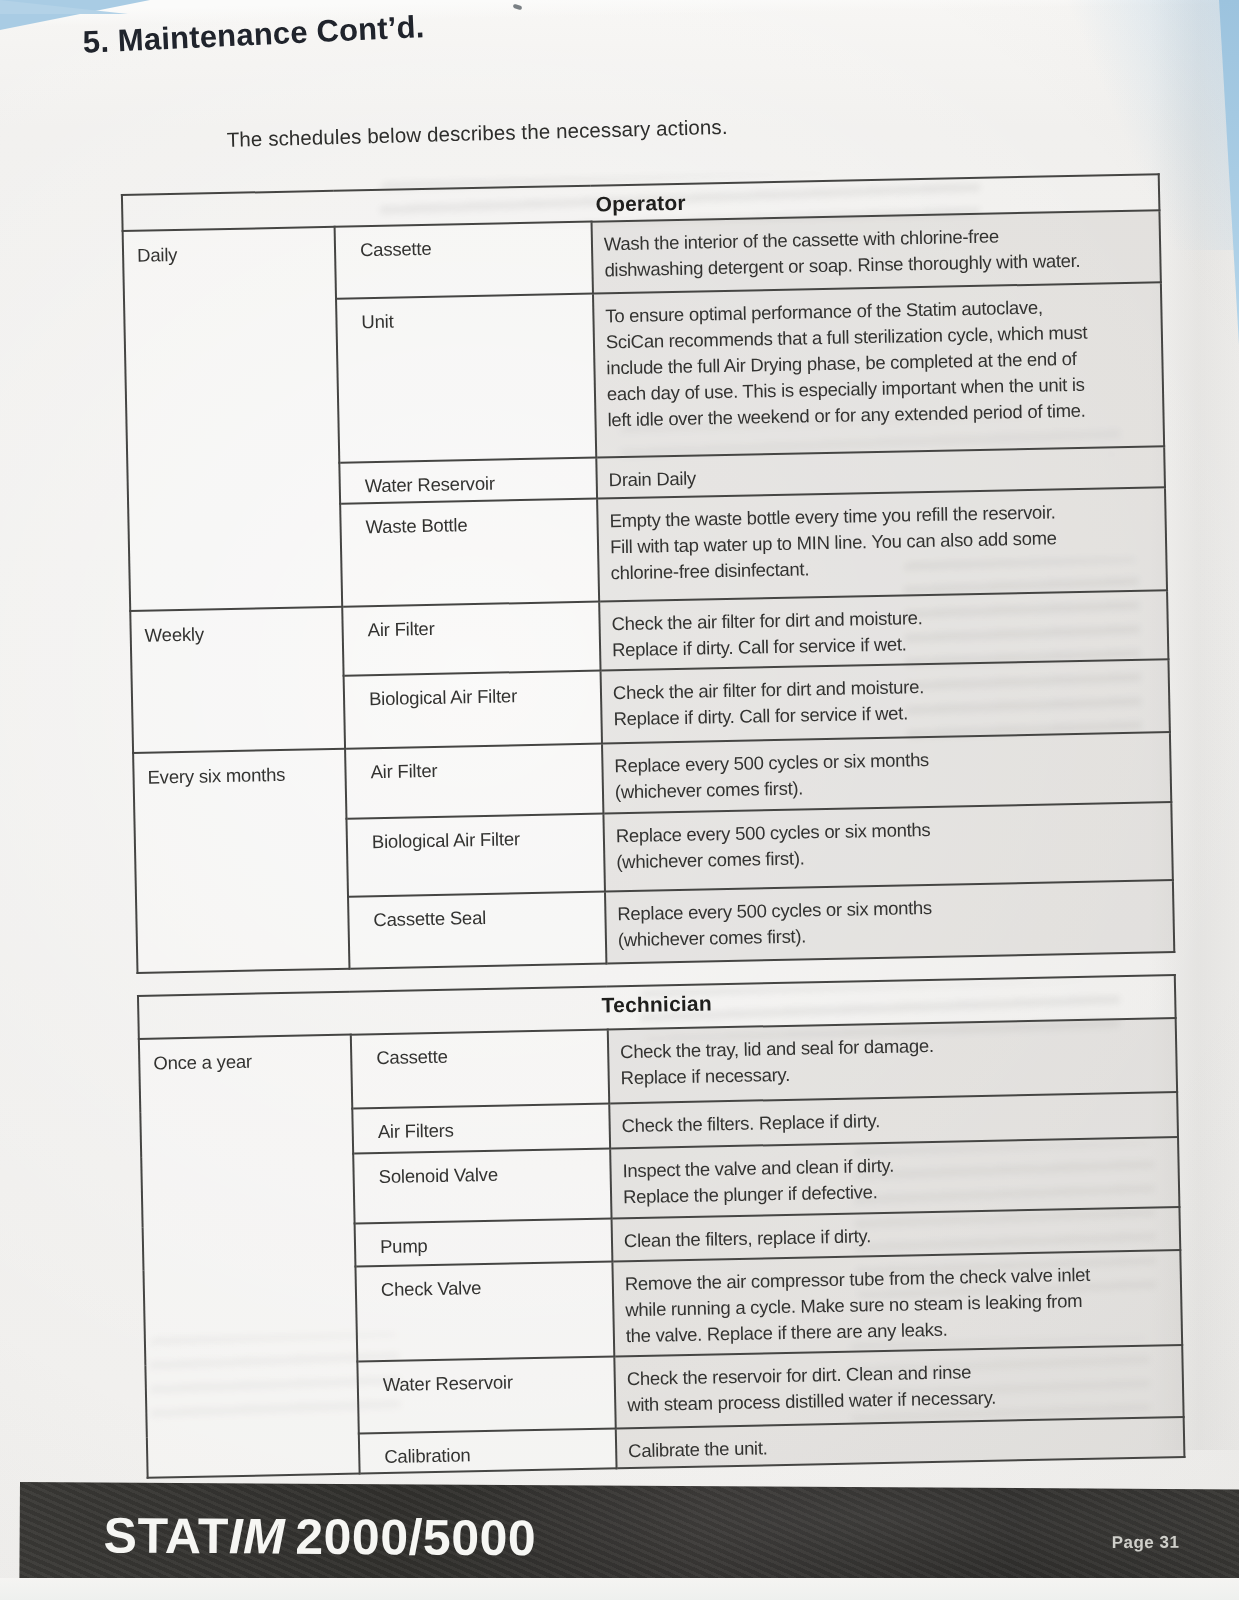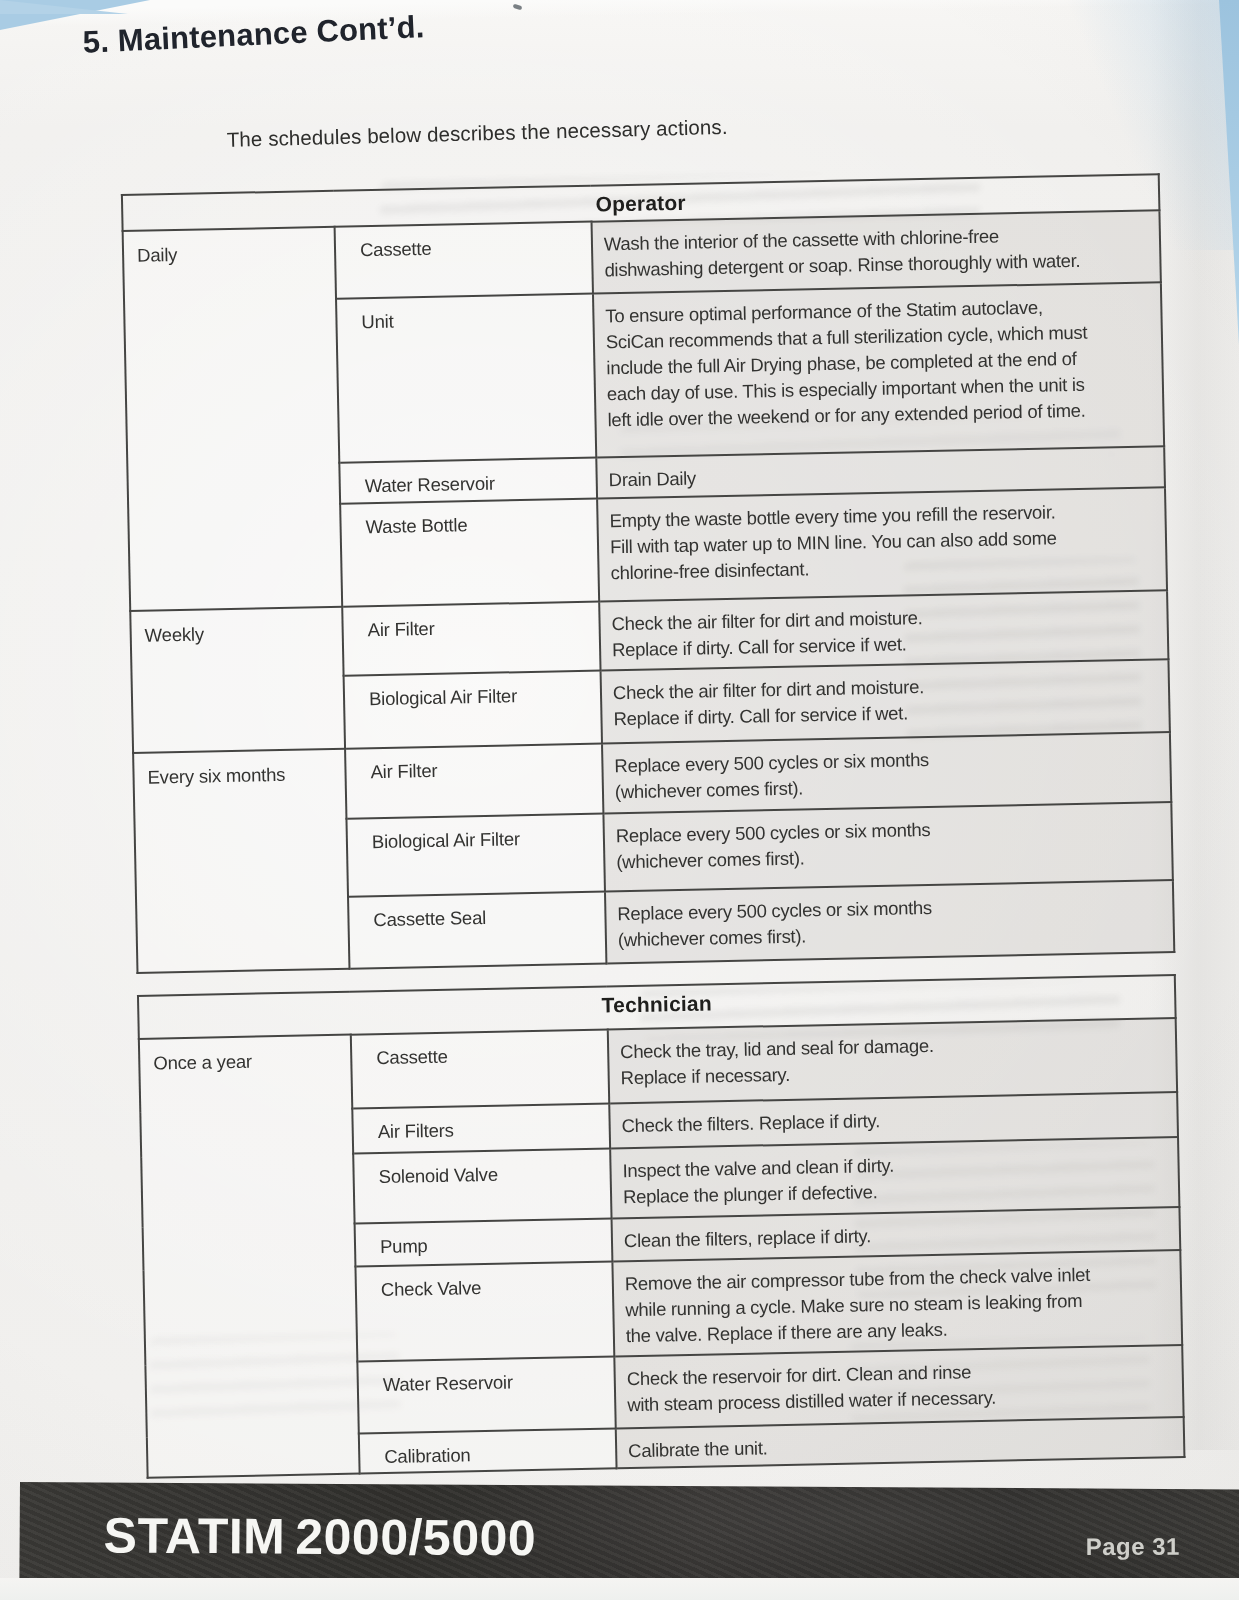--- a/index.html
+++ b/index.html
@@ -96,25 +96,25 @@
       radial-gradient(60% 120% at 70% 30%, rgba(255,255,255,0.06) 0%, rgba(0,0,0,0) 60%),
       repeating-linear-gradient(23deg, rgba(255,255,255,0.035) 0 3px, rgba(0,0,0,0.05) 3px 7px),
       linear-gradient(92deg, #3a3936 0%, #31302d 30%, #373533 55%, #2d2c2a 80%, #383734 100%);
     display: flex; align-items: center;
   }
   #brand {
     margin-left: 84px; padding-top: 6px;
     color: #f6f6f3; font-weight: bold; font-size: 50px; letter-spacing: 0.5px;
     white-space: nowrap;
   }
-  #brand .it { }
+  #brand .it { font-style: italic; }
   #brand .model { margin-left: 10px; }
   #page-number {
     position: absolute; right: 80px; top: 44px;
-    color: #cfcfca; font-size: 24px; font-weight: bold; letter-spacing: 0.5px;
+    color: #cfcfca; font-size: 17px; font-weight: bold; letter-spacing: 0.5px;
     transform: rotate(-0.6deg);
   }
   #below-band {
     position: absolute; left: 0; top: 1578px; width: 1239px; height: 22px;
     background: linear-gradient(180deg, #f5f4f2 0%, #eef0ee 100%);
   }
 </style>
 </head>
 <body>
 

